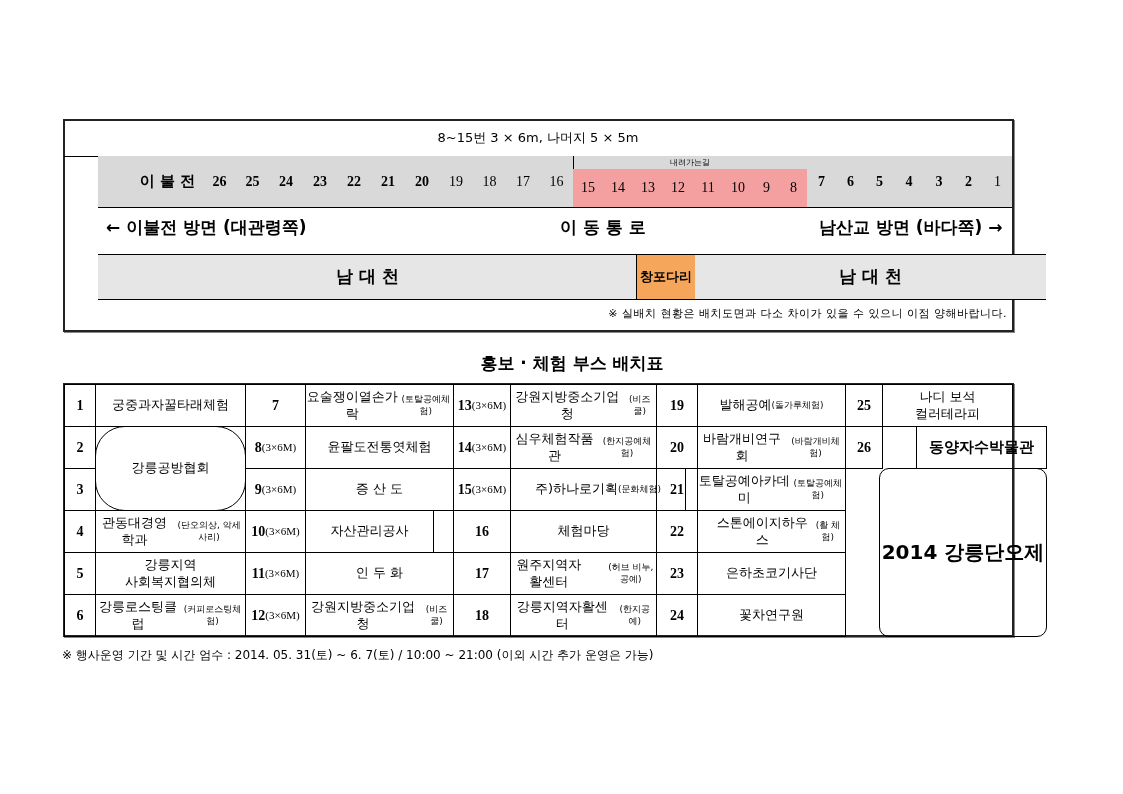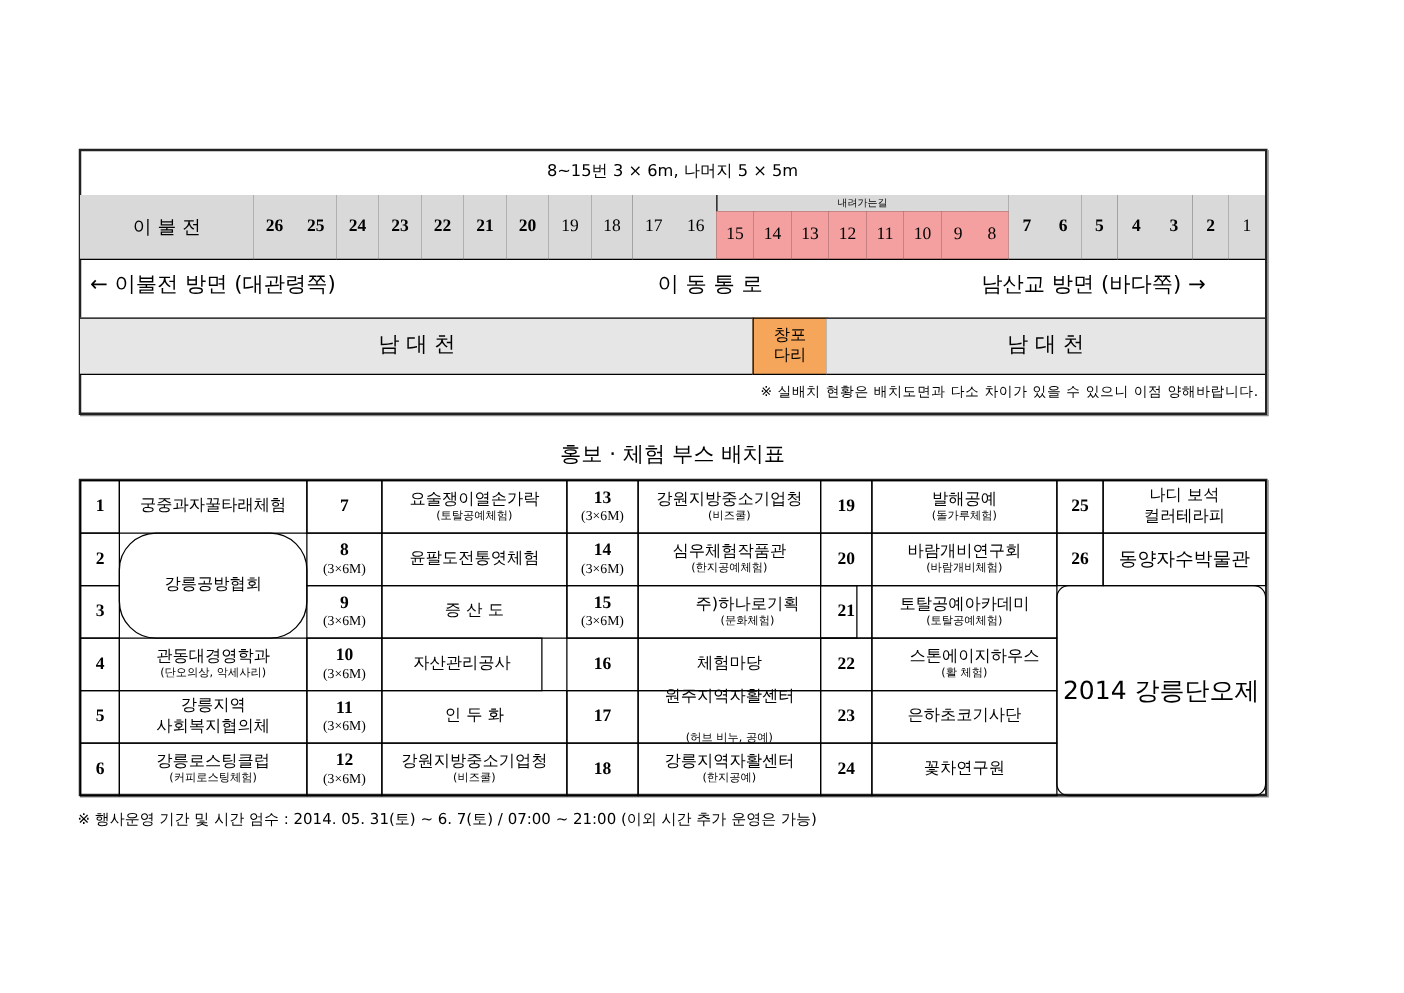--- a/index.html
+++ b/index.html
@@ -6,22 +6,22 @@
   body{width:1123px;height:794px;position:relative;overflow:hidden;font-family:"DejaVu Sans","Liberation Sans",sans-serif;color:#000;}
   .abs{position:absolute;box-sizing:border-box;}
   .cell{position:absolute;box-sizing:border-box;display:flex;align-items:center;justify-content:center;text-align:center;border:1px solid #000;line-height:1.25;}
   .outer{position:absolute;box-sizing:border-box;border:2px solid #222;box-shadow:1px 1px 0 #888;}
   .gray{background:#d9d9d9;}
   .lgray{background:#e6e6e6;}
   .pink{background:#f4a0a0;}
   .orange{background:#f5a65b;}
   .num{font-size:14px;font-family:"Liberation Serif","DejaVu Serif",serif;font-weight:bold;}
   .n2{font-size:14px;font-family:"Liberation Serif","DejaVu Serif",serif;}
-  .b{font-weight:normal;}
-  .col{flex-direction:column;}
+  .b{font-weight:bold;margin-left:34px;}
+  .col{}
   .sub{font-size:9px;}
   .size{font-size:11px;font-family:"Liberation Serif","DejaVu Serif",serif;}
 </style>
 </head>
 <body>
 
 <div class="outer" style="left:63px;top:119px;width:951px;height:213px;"></div>
 
 <div class="cell" style="left:64px;top:120px;width:948px;height:37px;border-width:0 0 1px 0;font-size:13px;">8~15번  3 × 6m,  나머지  5 × 5m</div>
 
@@ -43,21 +43,21 @@
 </div>
 <div class="cell lgray b" style="left:661px;top:254px;width:351px;height:46px;border-width:1px 0 1px 0;font-size:17px;">남 대 천</div>
 
 <div class="abs" style="right:116px;top:306px;font-size:11px;letter-spacing:0.5px;">※ 실배치 현황은 배치도면과 다소 차이가 있을 수 있으니 이점 양해바랍니다.</div>
 
 <div class="abs b" style="left:0;width:1076px;top:352px;text-align:center;font-size:17px;">홍보 · 체험 부스 배치표</div>
 
 <div class="outer" style="left:63px;top:383px;width:951px;height:254px;"></div>
 <div id="boothTable"></div>
 
-<div class="abs" style="left:62px;top:647px;font-size:12px;">※ 행사운영 기간 및 시간 엄수 : 2014. 05. 31(토) ~ 6. 7(토) / 07:00 ~ 21:00 (이외 시간 추가 운영은 가능)</div>
+<div class="abs" style="left:62px;top:647px;font-size:12px;">※ 행사운영 기간 및 시간 엄수 : 2014. 05. 31(토) ~ 6. 7(토) / 10:00 ~ 21:00 (이외 시간 추가 운영은 가능)</div>
 
 <div class="cell gray num" style="left:203px;top:156px;width:34px;height:52px;border-width:0 1px 1px 0;font-weight:bold">26</div>
 <div class="cell gray num" style="left:236px;top:156px;width:34px;height:52px;border-width:0 1px 1px 0;font-weight:bold">25</div>
 <div class="cell gray num" style="left:269px;top:156px;width:35px;height:52px;border-width:0 1px 1px 0;font-weight:bold">24</div>
 <div class="cell gray num" style="left:303px;top:156px;width:35px;height:52px;border-width:0 1px 1px 0;font-weight:bold">23</div>
 <div class="cell gray num" style="left:337px;top:156px;width:35px;height:52px;border-width:0 1px 1px 0;font-weight:bold">22</div>
 <div class="cell gray num" style="left:371px;top:156px;width:35px;height:52px;border-width:0 1px 1px 0;font-weight:bold">21</div>
 <div class="cell gray num" style="left:405px;top:156px;width:35px;height:52px;border-width:0 1px 1px 0;font-weight:bold">20</div>
 <div class="cell gray num" style="left:439px;top:156px;width:35px;height:52px;border-width:0 1px 1px 0;font-weight:normal">19</div>
 <div class="cell gray num" style="left:473px;top:156px;width:34px;height:52px;border-width:0 1px 1px 0;font-weight:normal">18</div>

